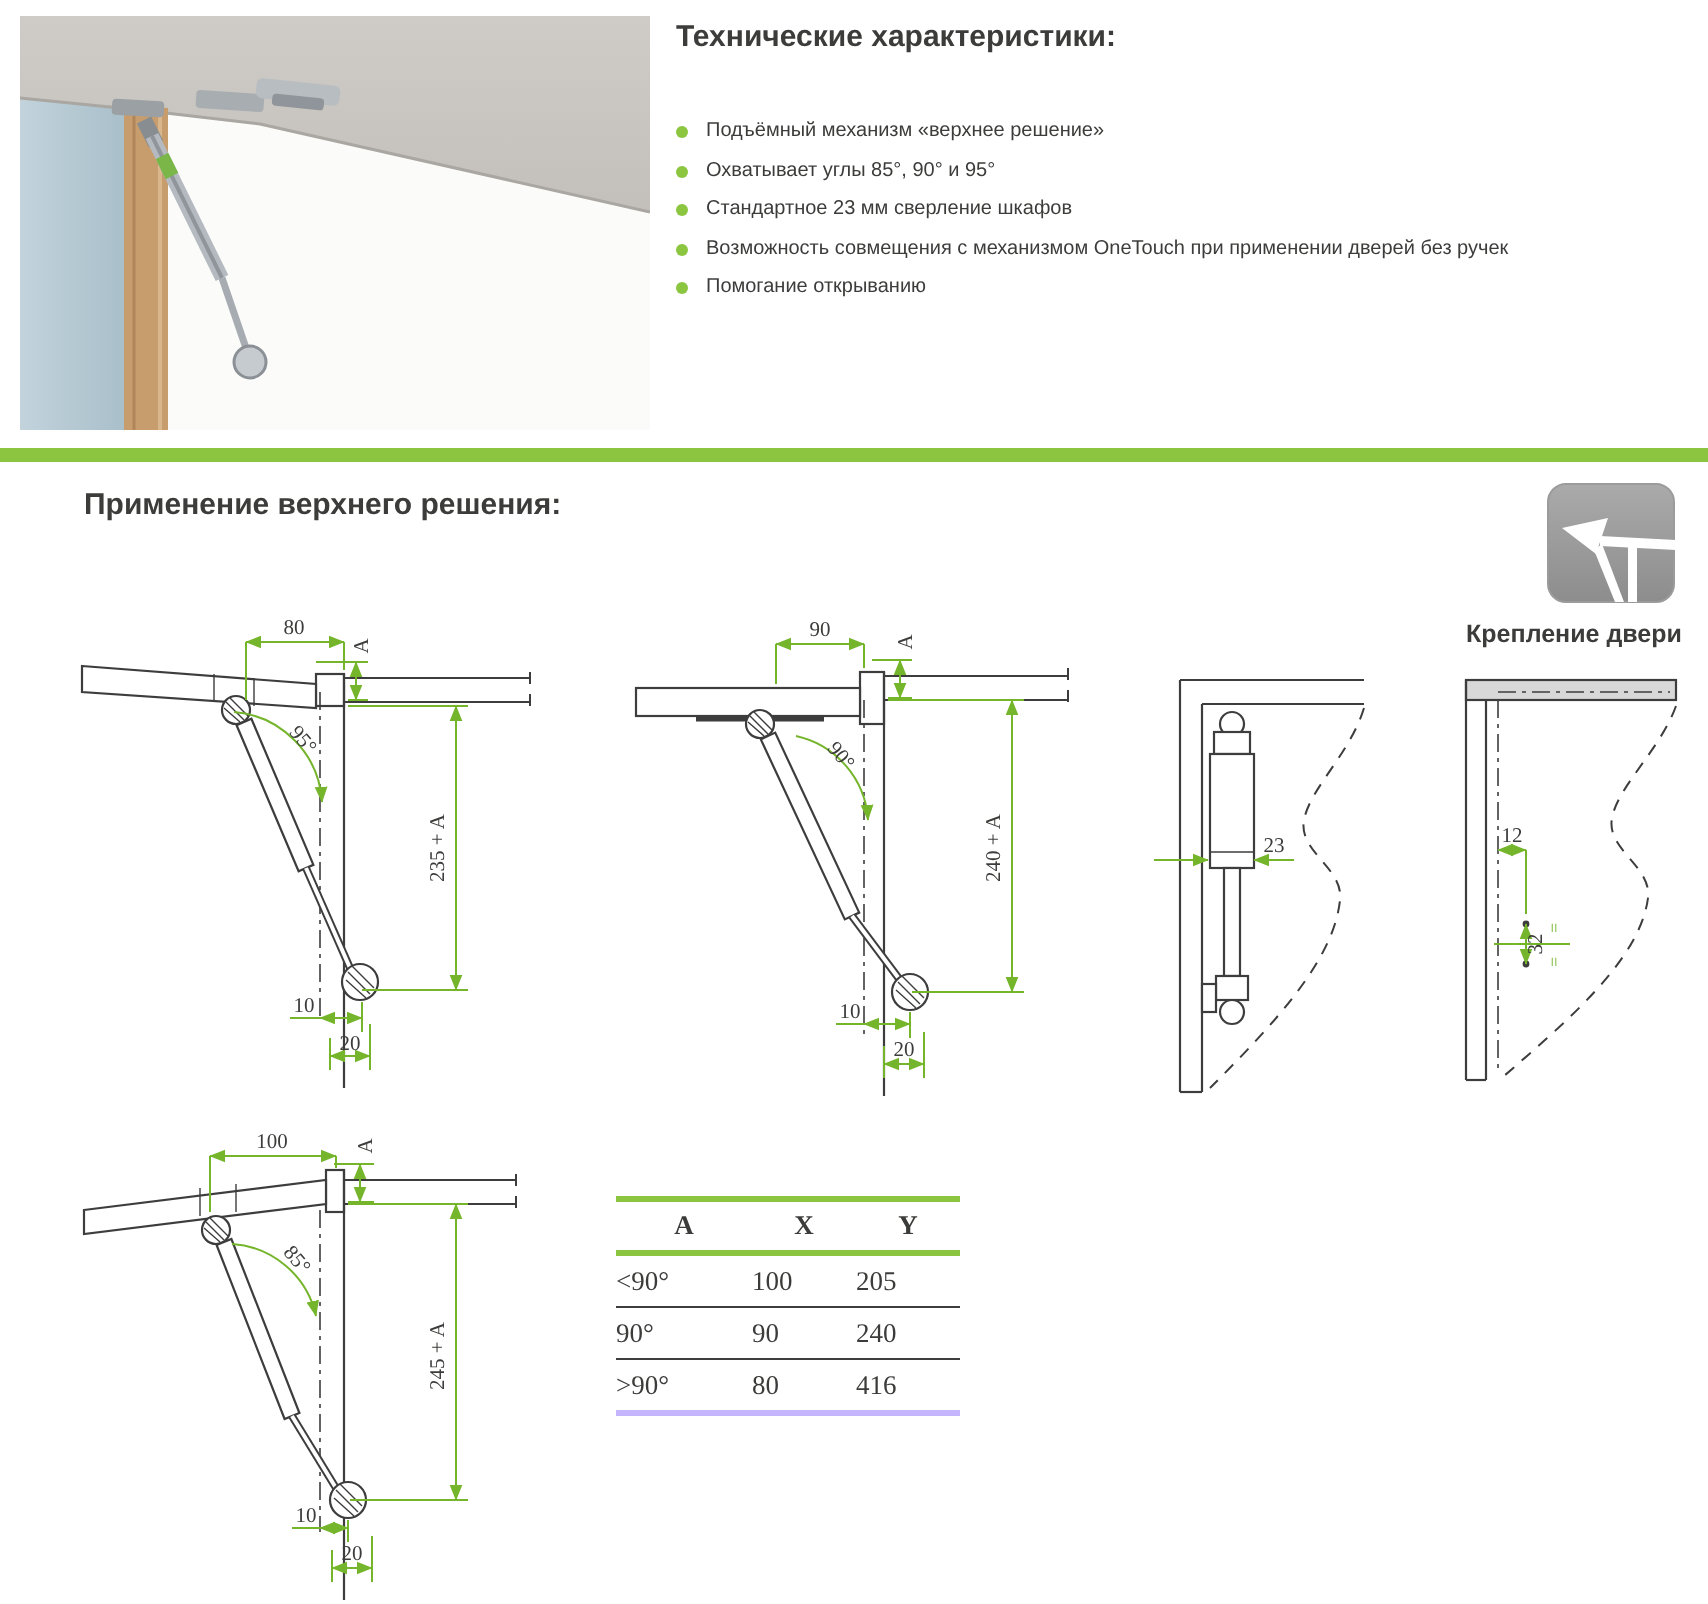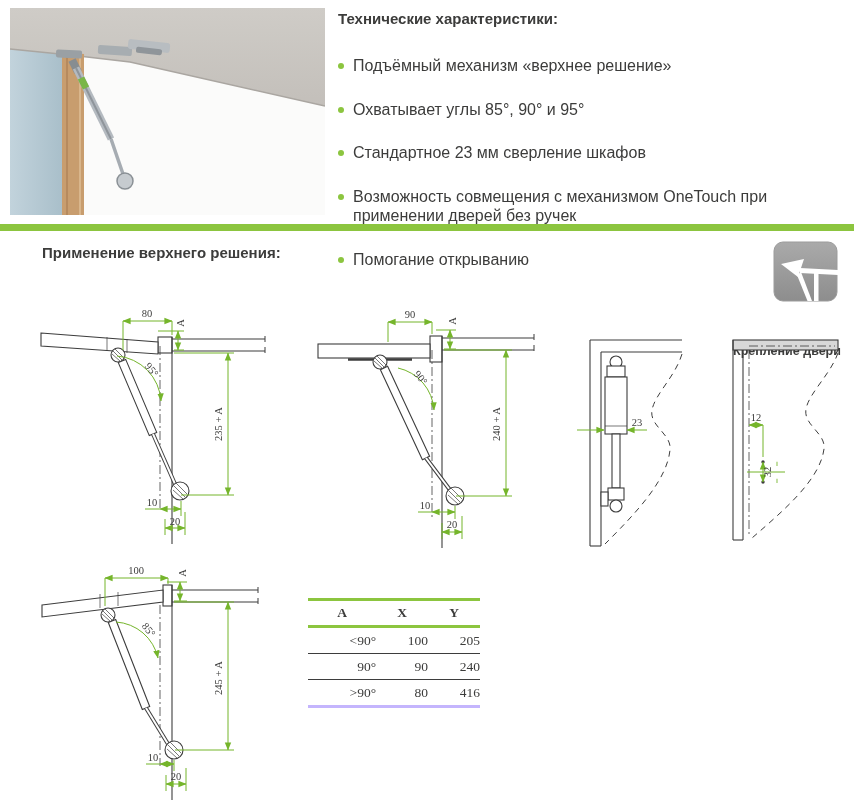--- a/index.html
+++ b/index.html
@@ -9,32 +9,32 @@
   }
   .abs{position:absolute;}
 
   
   #photo{left:10px;top:8px;width:315px;height:207px;}
 
   
   #specs{left:338px;top:10px;width:505px;}
   #specs .title{font-size:15px;font-weight:bold;margin:0 0 29px 0;}
   #specs ul{list-style:none;margin:0;padding:0;}
-  #specs li{display:flex;gap:9px;font-size:16px;line-height:19.5px;margin-top:24px;}
+  #specs li{display:flex;gap:9px;font-size:10px;line-height:19.5px;}
   #specs .dot{flex:none;width:6px;height:6px;border-radius:50%;background:#8cc53f;margin-top:7px;}
 
   
   #divider{left:0;top:224px;width:854px;height:7px;background:#8cc53f;}
 
   
   #sec-heading{left:42px;top:244px;font-size:15px;font-weight:bold;}
 
   
   #mount-icon{left:773px;top:241px;width:65px;height:61px;}
-  #mount-label{left:723px;top:310px;width:128px;text-align:center;font-size:12.5px;font-weight:bold;margin-top:34px;}
+  #mount-label{left:723px;top:310px;width:128px;text-align:center;font-size:12.5px;font-weight:bold;}
 
   
   #d95{left:25px;top:306px;width:245px;height:242px;}
   #d90{left:310px;top:306px;width:232px;height:246px;}
   #dside{left:575px;top:322px;width:115px;height:228px;}
   #ddoor{left:725px;top:335px;width:125px;height:212px;}
   #d85{left:20px;top:558px;width:265px;height:244px;}
 
   svg text{font-family:"Liberation Serif",serif;font-size:10.5px;fill:#3c3c3b;}
   .dk{stroke:#3d3d3d;fill:none;stroke-width:1.1;}
@@ -44,21 +44,21 @@
   .cl{stroke:#3d3d3d;fill:none;stroke-width:0.8;stroke-dasharray:9 3 2 3;}
   .g{stroke:#75b52b;fill:none;stroke-width:1;}
   .gt{fill:#3c3c3b;}
   .ge{fill:#75b52b;font-size:9px;}
 
   
   #dim-table{left:308px;top:598px;width:172px;border-collapse:collapse;
     font-family:"Liberation Serif",serif;font-size:13.5px;color:#3c3c3b;}
   #dim-table th{border-top:3px solid #8cc53f;border-bottom:3px solid #8cc53f;
     font-weight:bold;padding:4px 0;text-align:center;}
-  #dim-table td{border-bottom:1px solid #3d3d3d;padding:4.5px 0;text-align:right;}
+  #dim-table td{border-bottom:1px solid #3d3d3d;padding:4.5px 0;text-align:left;}
   #dim-table tr.last td{border-bottom:3px solid #c4b5fd;}
 </style>
 </head>
 <body>
 
 <svg style="position:absolute;width:0;height:0" aria-hidden="true">
   <defs>
     <marker id="arr" viewBox="0 0 10 10" refX="9.5" refY="5" markerWidth="8" markerHeight="8" orient="auto-start-reverse" markerUnits="userSpaceOnUse">
       <path d="M0,1 L10,5 L0,9 z" fill="#75b52b"></path>
     </marker>

